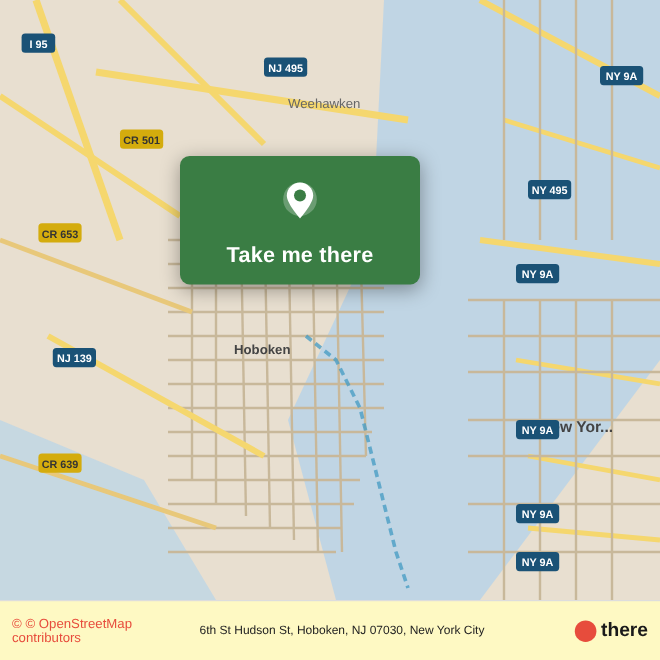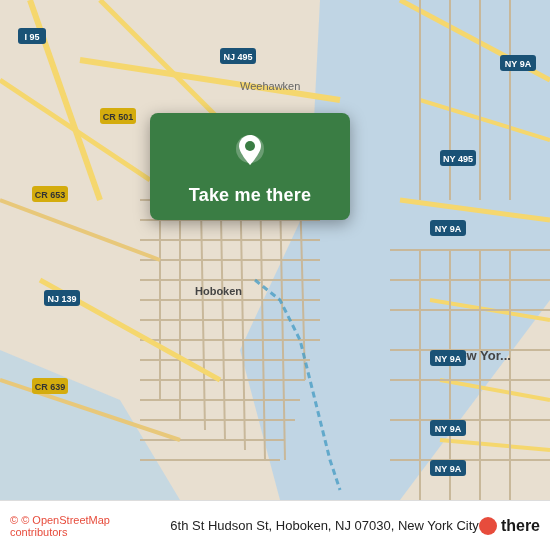--- a/index.html
+++ b/index.html
@@ -22,21 +22,21 @@
     }
 
     .map-svg {
       width: 100%;
       height: 100%;
     }
 
     
     .location-card {
       position: absolute;
-      top: 113px;
+      top: 130px;
       left: 150px;
       width: 200px;
       background: #3a7d44;
       border-radius: 8px;
       padding: 18px 16px 14px;
       display: flex;
       flex-direction: column;
       align-items: center;
       box-shadow: 0 4px 16px rgba(0,0,0,0.35);
       z-index: 10;
@@ -53,45 +53,45 @@
       font-size: 18px;
       font-weight: 600;
       text-align: center;
       letter-spacing: 0.2px;
     }
 
     
     #bottom-bar {
       width: 550px;
       height: 50px;
-      background: #ffffff;
+      background: #fef9c3;
       display: flex;
       align-items: center;
       padding: 0 10px;
       border-top: 1px solid #ddd;
       position: absolute;
       bottom: 0;
       left: 0;
     }
 
     .osm-credit {
       font-size: 11px;
       color: #555;
       flex: 1;
     }
 
     .osm-credit span {
       color: #e74c3c;
     }
 
     .address-text {
-      font-size: 13px;
+      font-size: 10px;
       color: #222;
       flex: 2;
-      text-align: right;
+      text-align: left;
     }
 
     .moovit-logo {
       display: flex;
       align-items: center;
       gap: 4px;
       font-size: 16px;
       font-weight: 700;
       color: #1a1a1a;
     }

